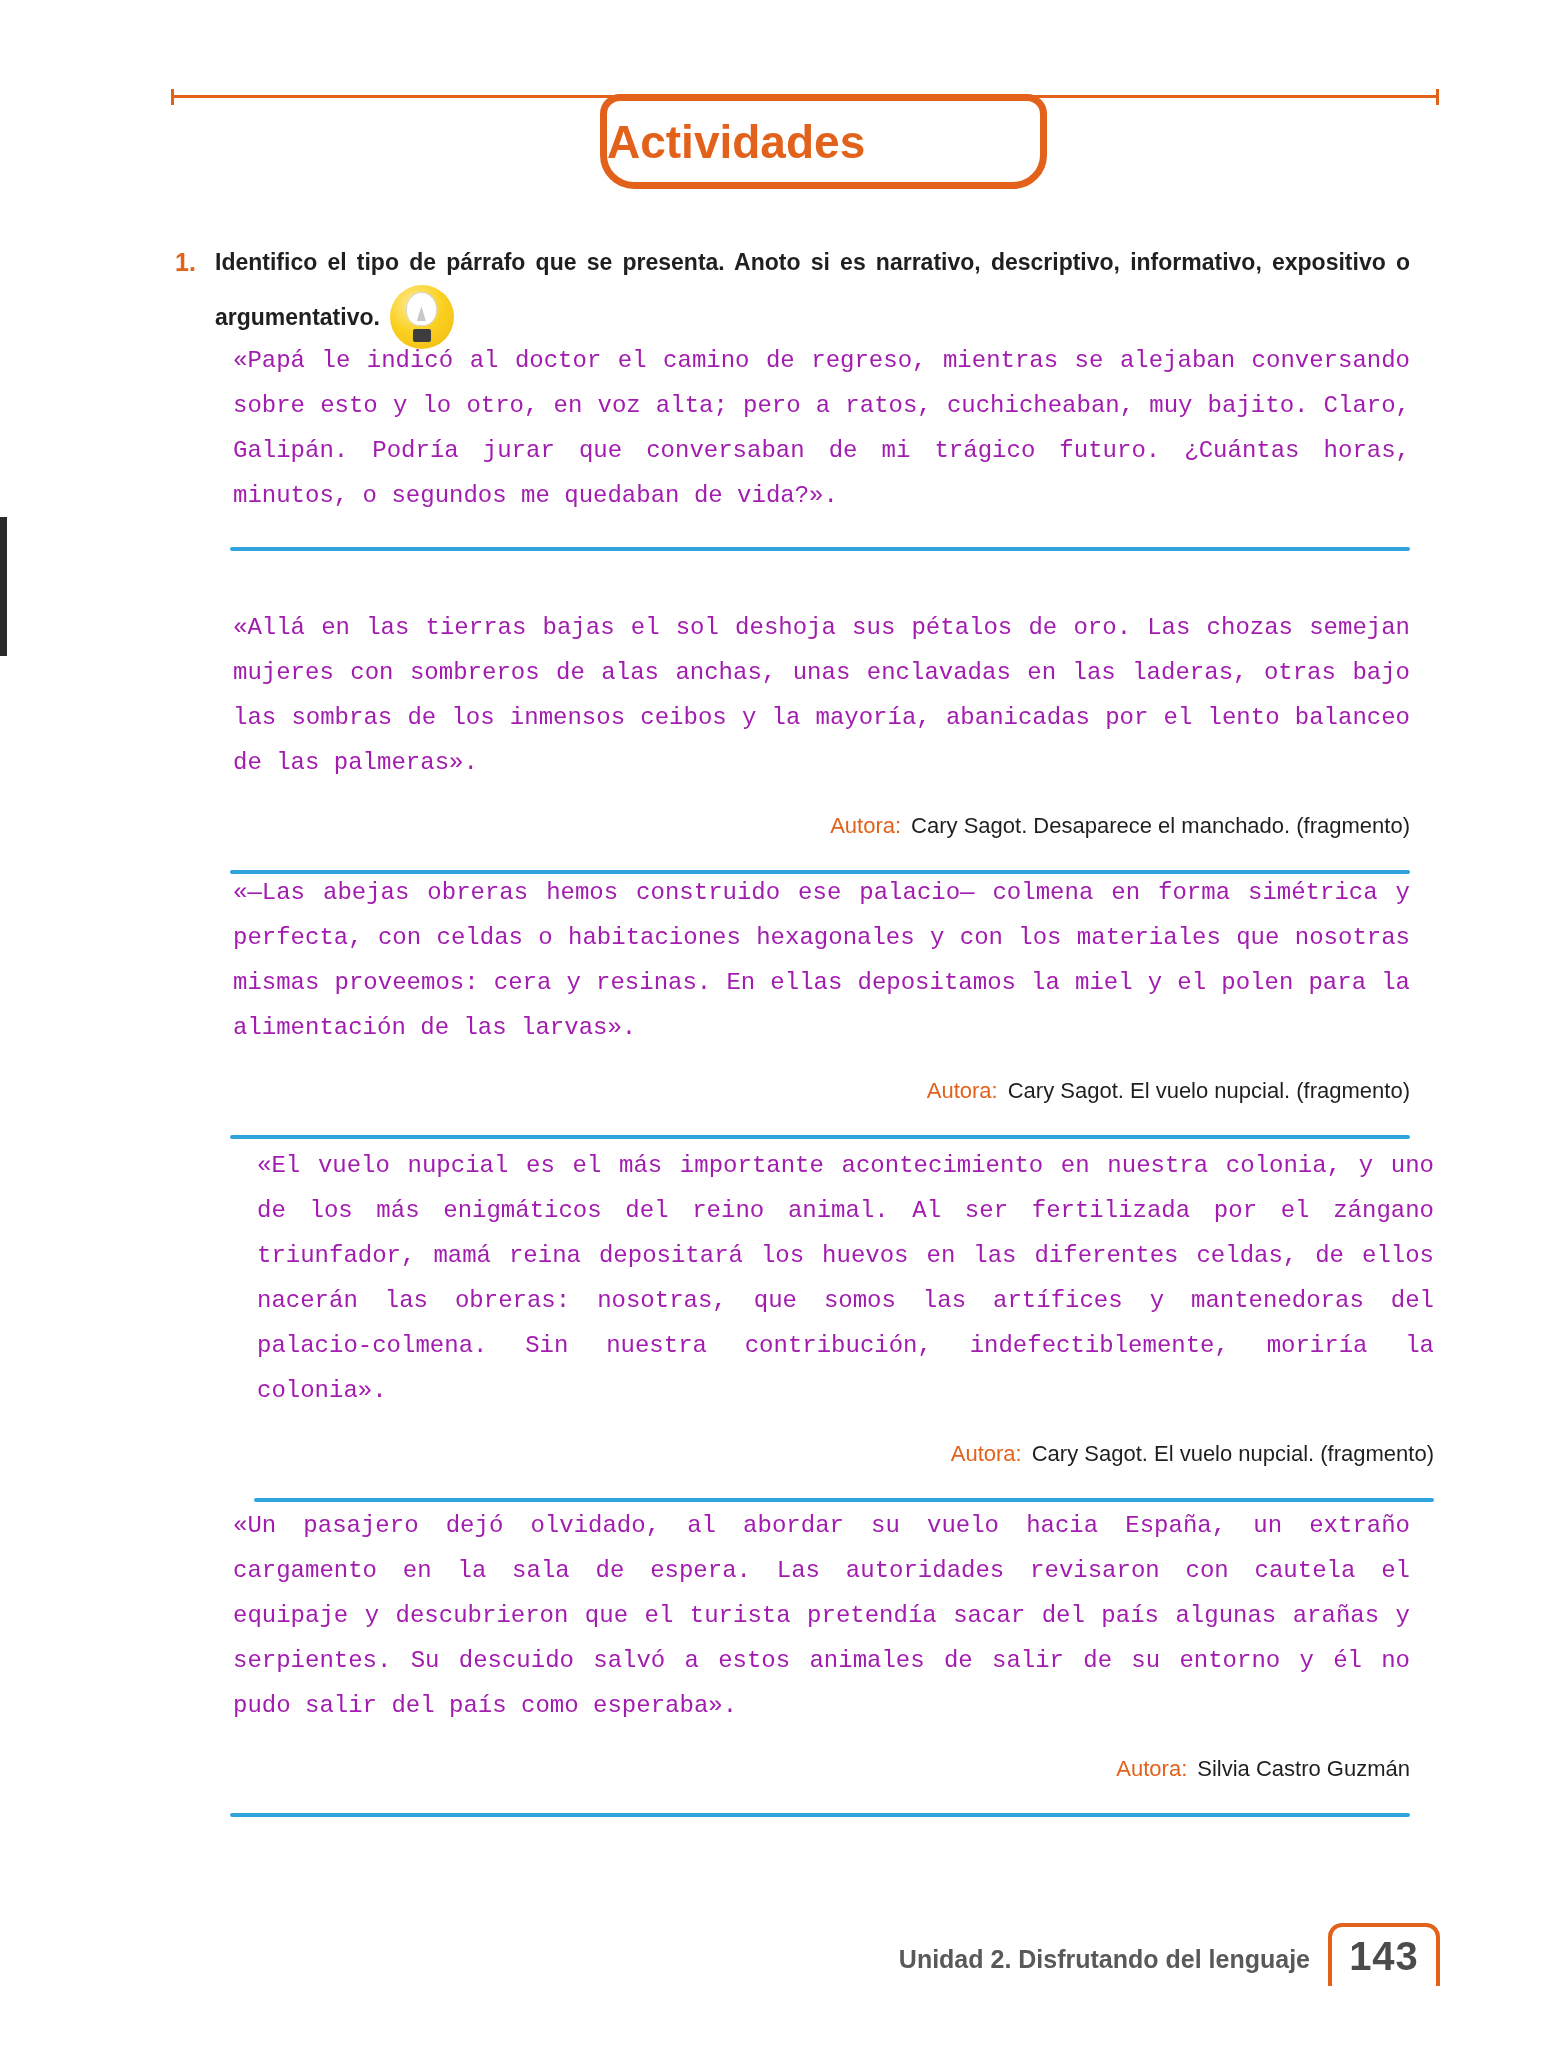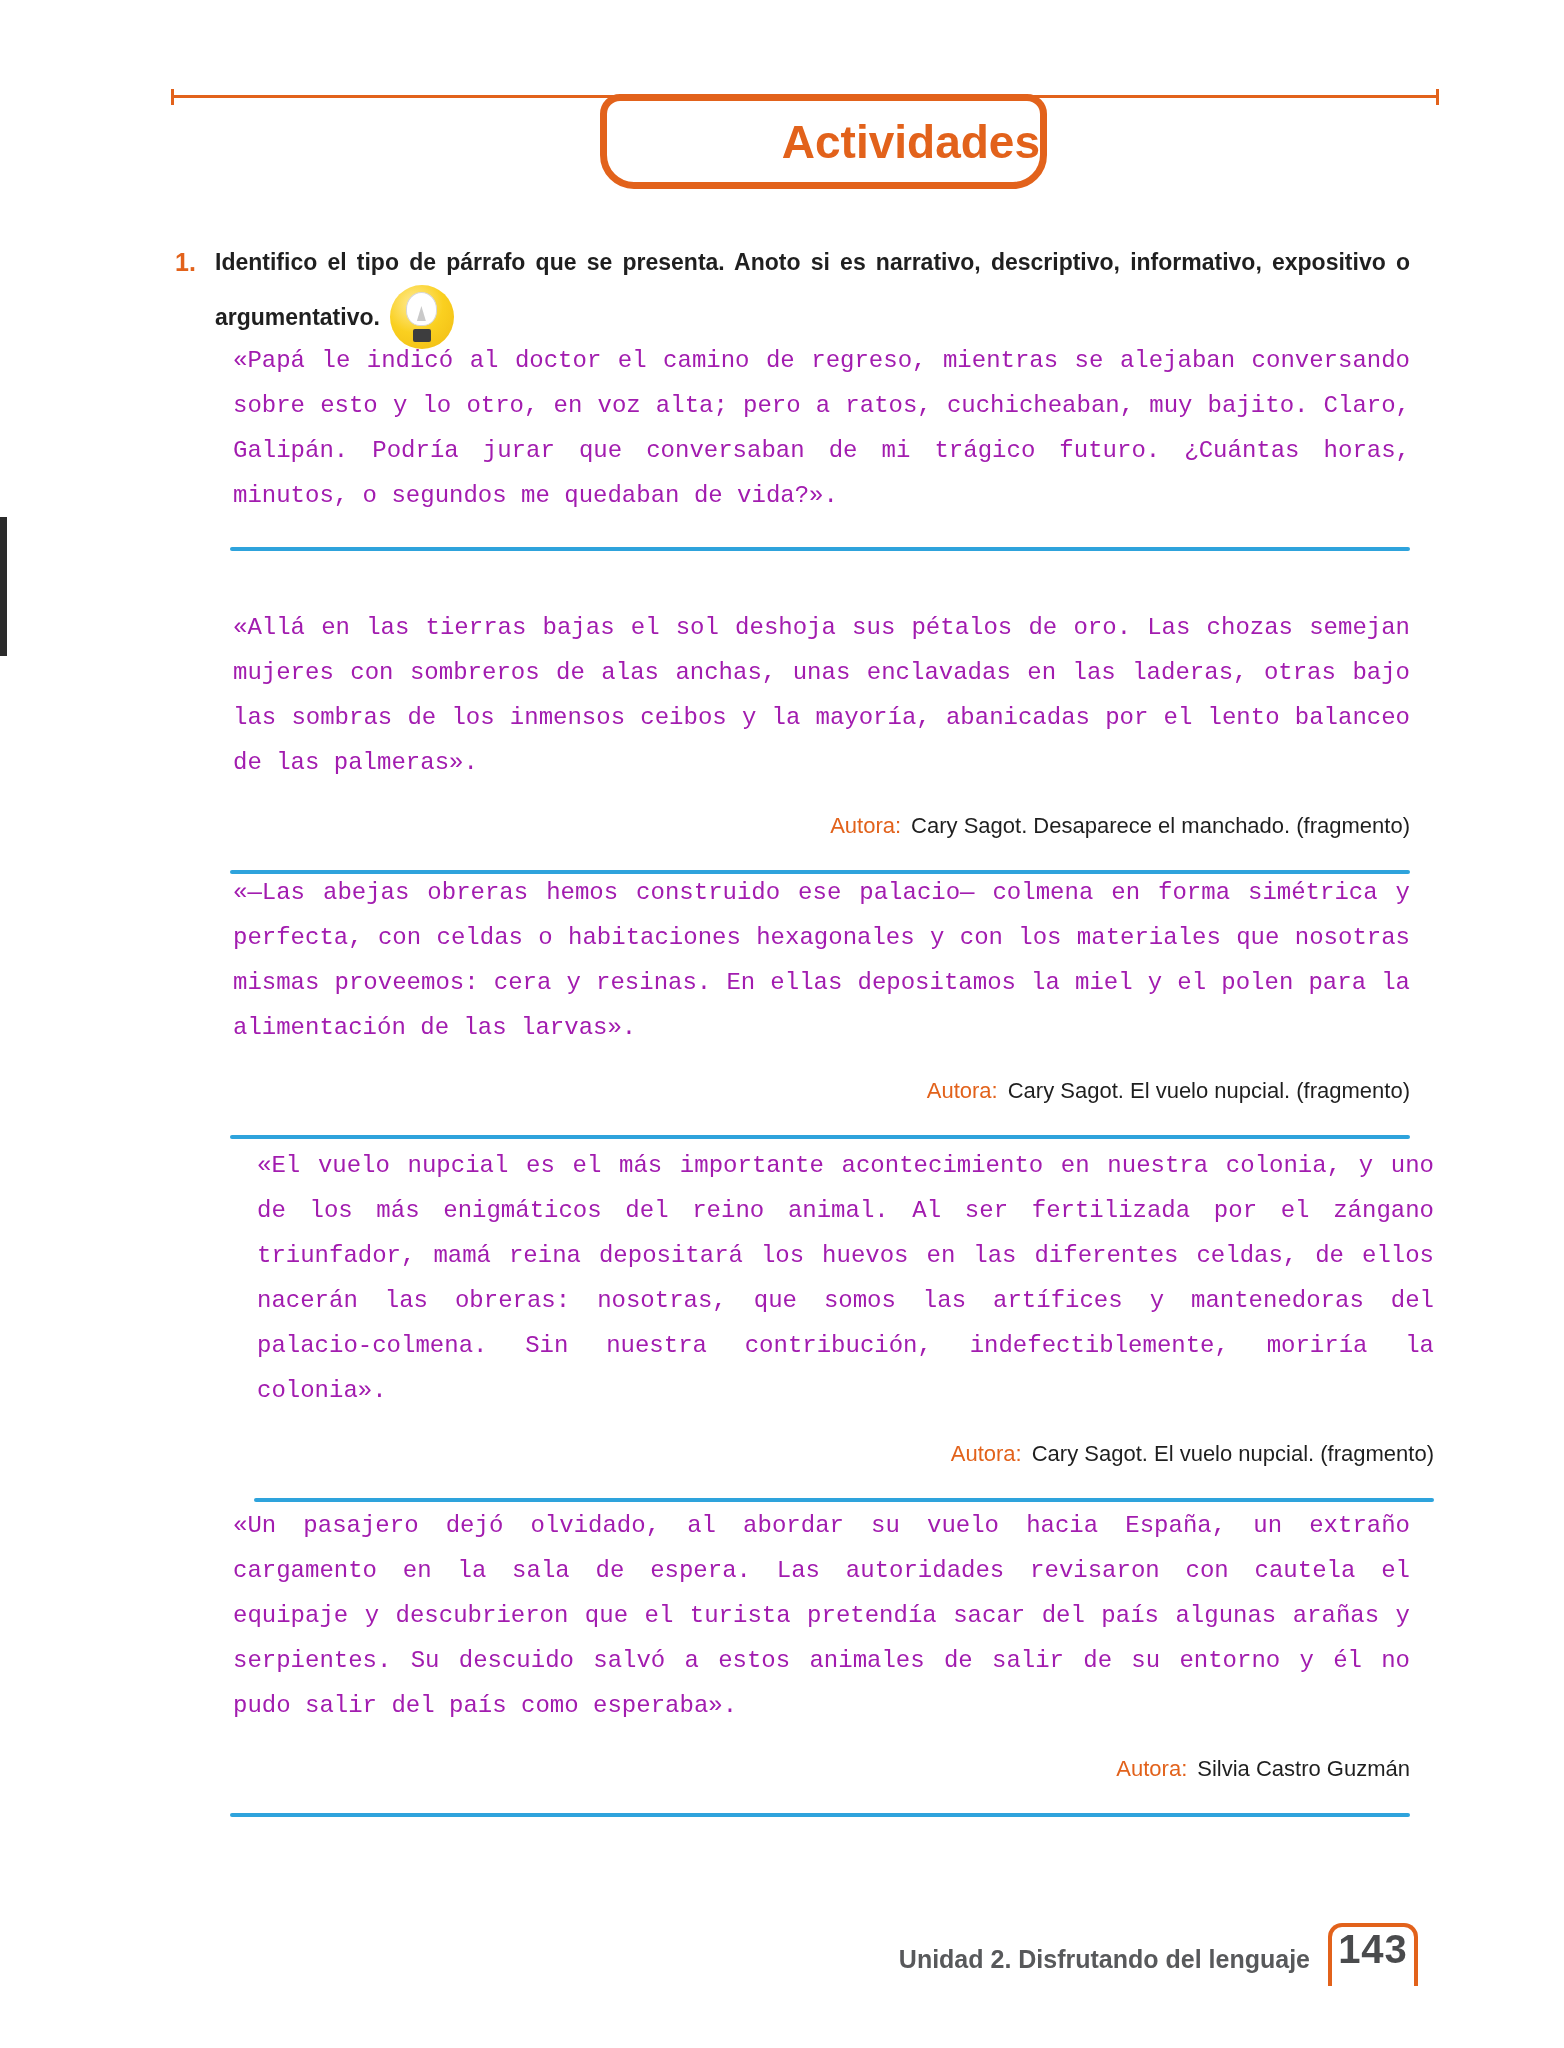--- a/index.html
+++ b/index.html
@@ -19,21 +19,21 @@
   .rule{position:absolute;left:172px;top:95px;width:1266px;height:3px;background:#E2621B;}
   .rule-tick{position:absolute;top:89px;width:3px;height:16px;background:#E2621B;}
   .tick-l{left:171px;}
   .tick-r{left:1436px;}
 
   
   .title-box{
     position:absolute;left:600px;top:94px;width:447px;height:95px;
     box-sizing:border-box;border:7px solid #E2621B;background:#ffffff;
     border-radius:20px 20px 34px 34px;
-    display:flex;align-items:center;justify-content:flex-end;z-index:2;
+    display:flex;align-items:center;justify-content:flex-start;z-index:2;
   }
   .title-text{font-size:46px;font-weight:bold;color:#E2621B;letter-spacing:0px;}
 
   
   .activity-number{position:absolute;left:175px;top:240px;font-size:25px;font-weight:bold;color:#E2621B;line-height:45px;}
   .instruction{
     position:absolute;left:215px;top:240px;width:1195px;
     font-size:23px;font-weight:bold;line-height:45px;color:#1f1f1f;
     text-align:justify;
   }
@@ -57,23 +57,23 @@
   .attr-label{color:#E2621B;margin-right:10px;}
   .divider{margin-top:29px;margin-left:-3px;width:1180px;height:4px;background:#2EA3DC;border-radius:2px;}
 
   
   .subitem{position:absolute;left:218px;top:1828px;white-space:nowrap;font-weight:bold;font-size:22px;line-height:34px;color:#1f1f1f;}
   .sub-letter{color:#E2621B;font-size:24px;margin-right:18px;}
 
   
   .footer-unit{position:absolute;right:254px;top:1945px;font-size:25px;font-weight:bold;color:#58595B;}
   .page-box{
-    position:absolute;left:1328px;top:1923px;width:90px;height:63px;box-sizing:border-box;
+    position:absolute;left:1328px;top:1923px;width:112px;height:63px;box-sizing:border-box;
     border:4px solid #E2621B;border-bottom:none;border-radius:14px 14px 0 0;
-    display:flex;justify-content:center;background:#ffffff;
+    display:flex;align-items:center;justify-content:center;background:#ffffff;
   }
   .page-num{font-size:40px;font-weight:bold;color:#4a4b4d;letter-spacing:1px;}
 </style>
 </head>
 <body>
 
 <div id="page">
 
   <div class="left-bar"></div>
 

